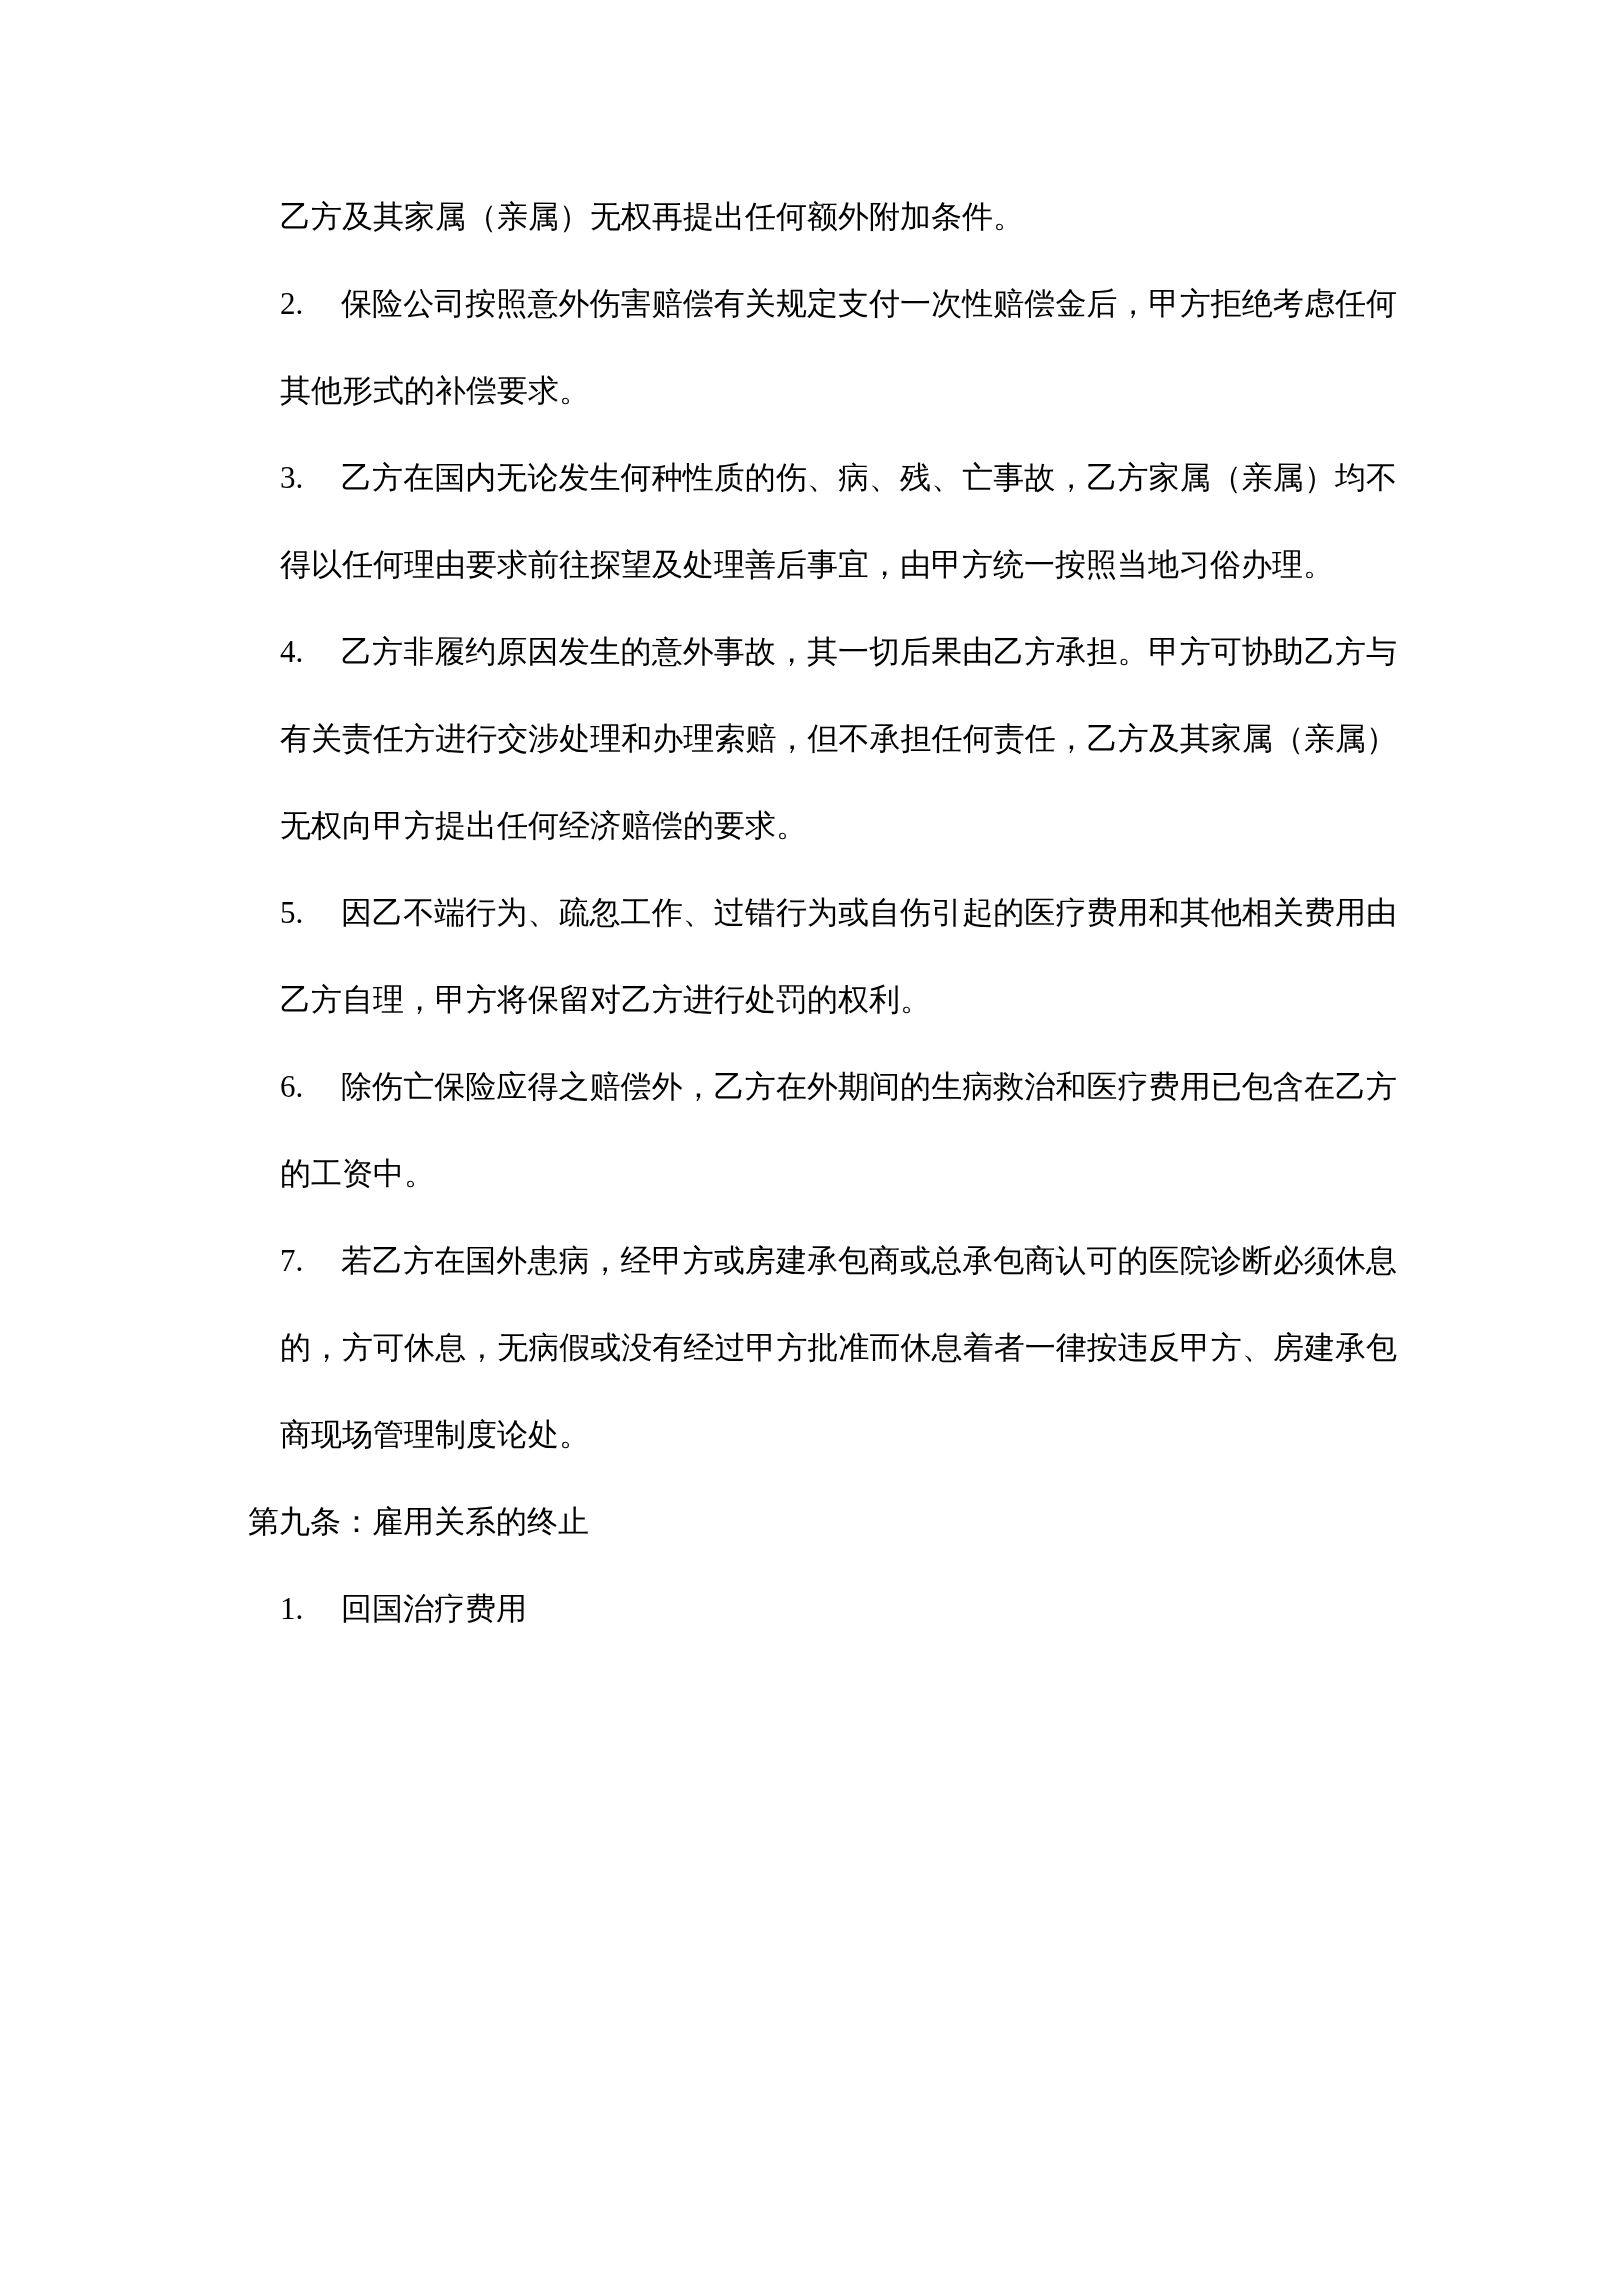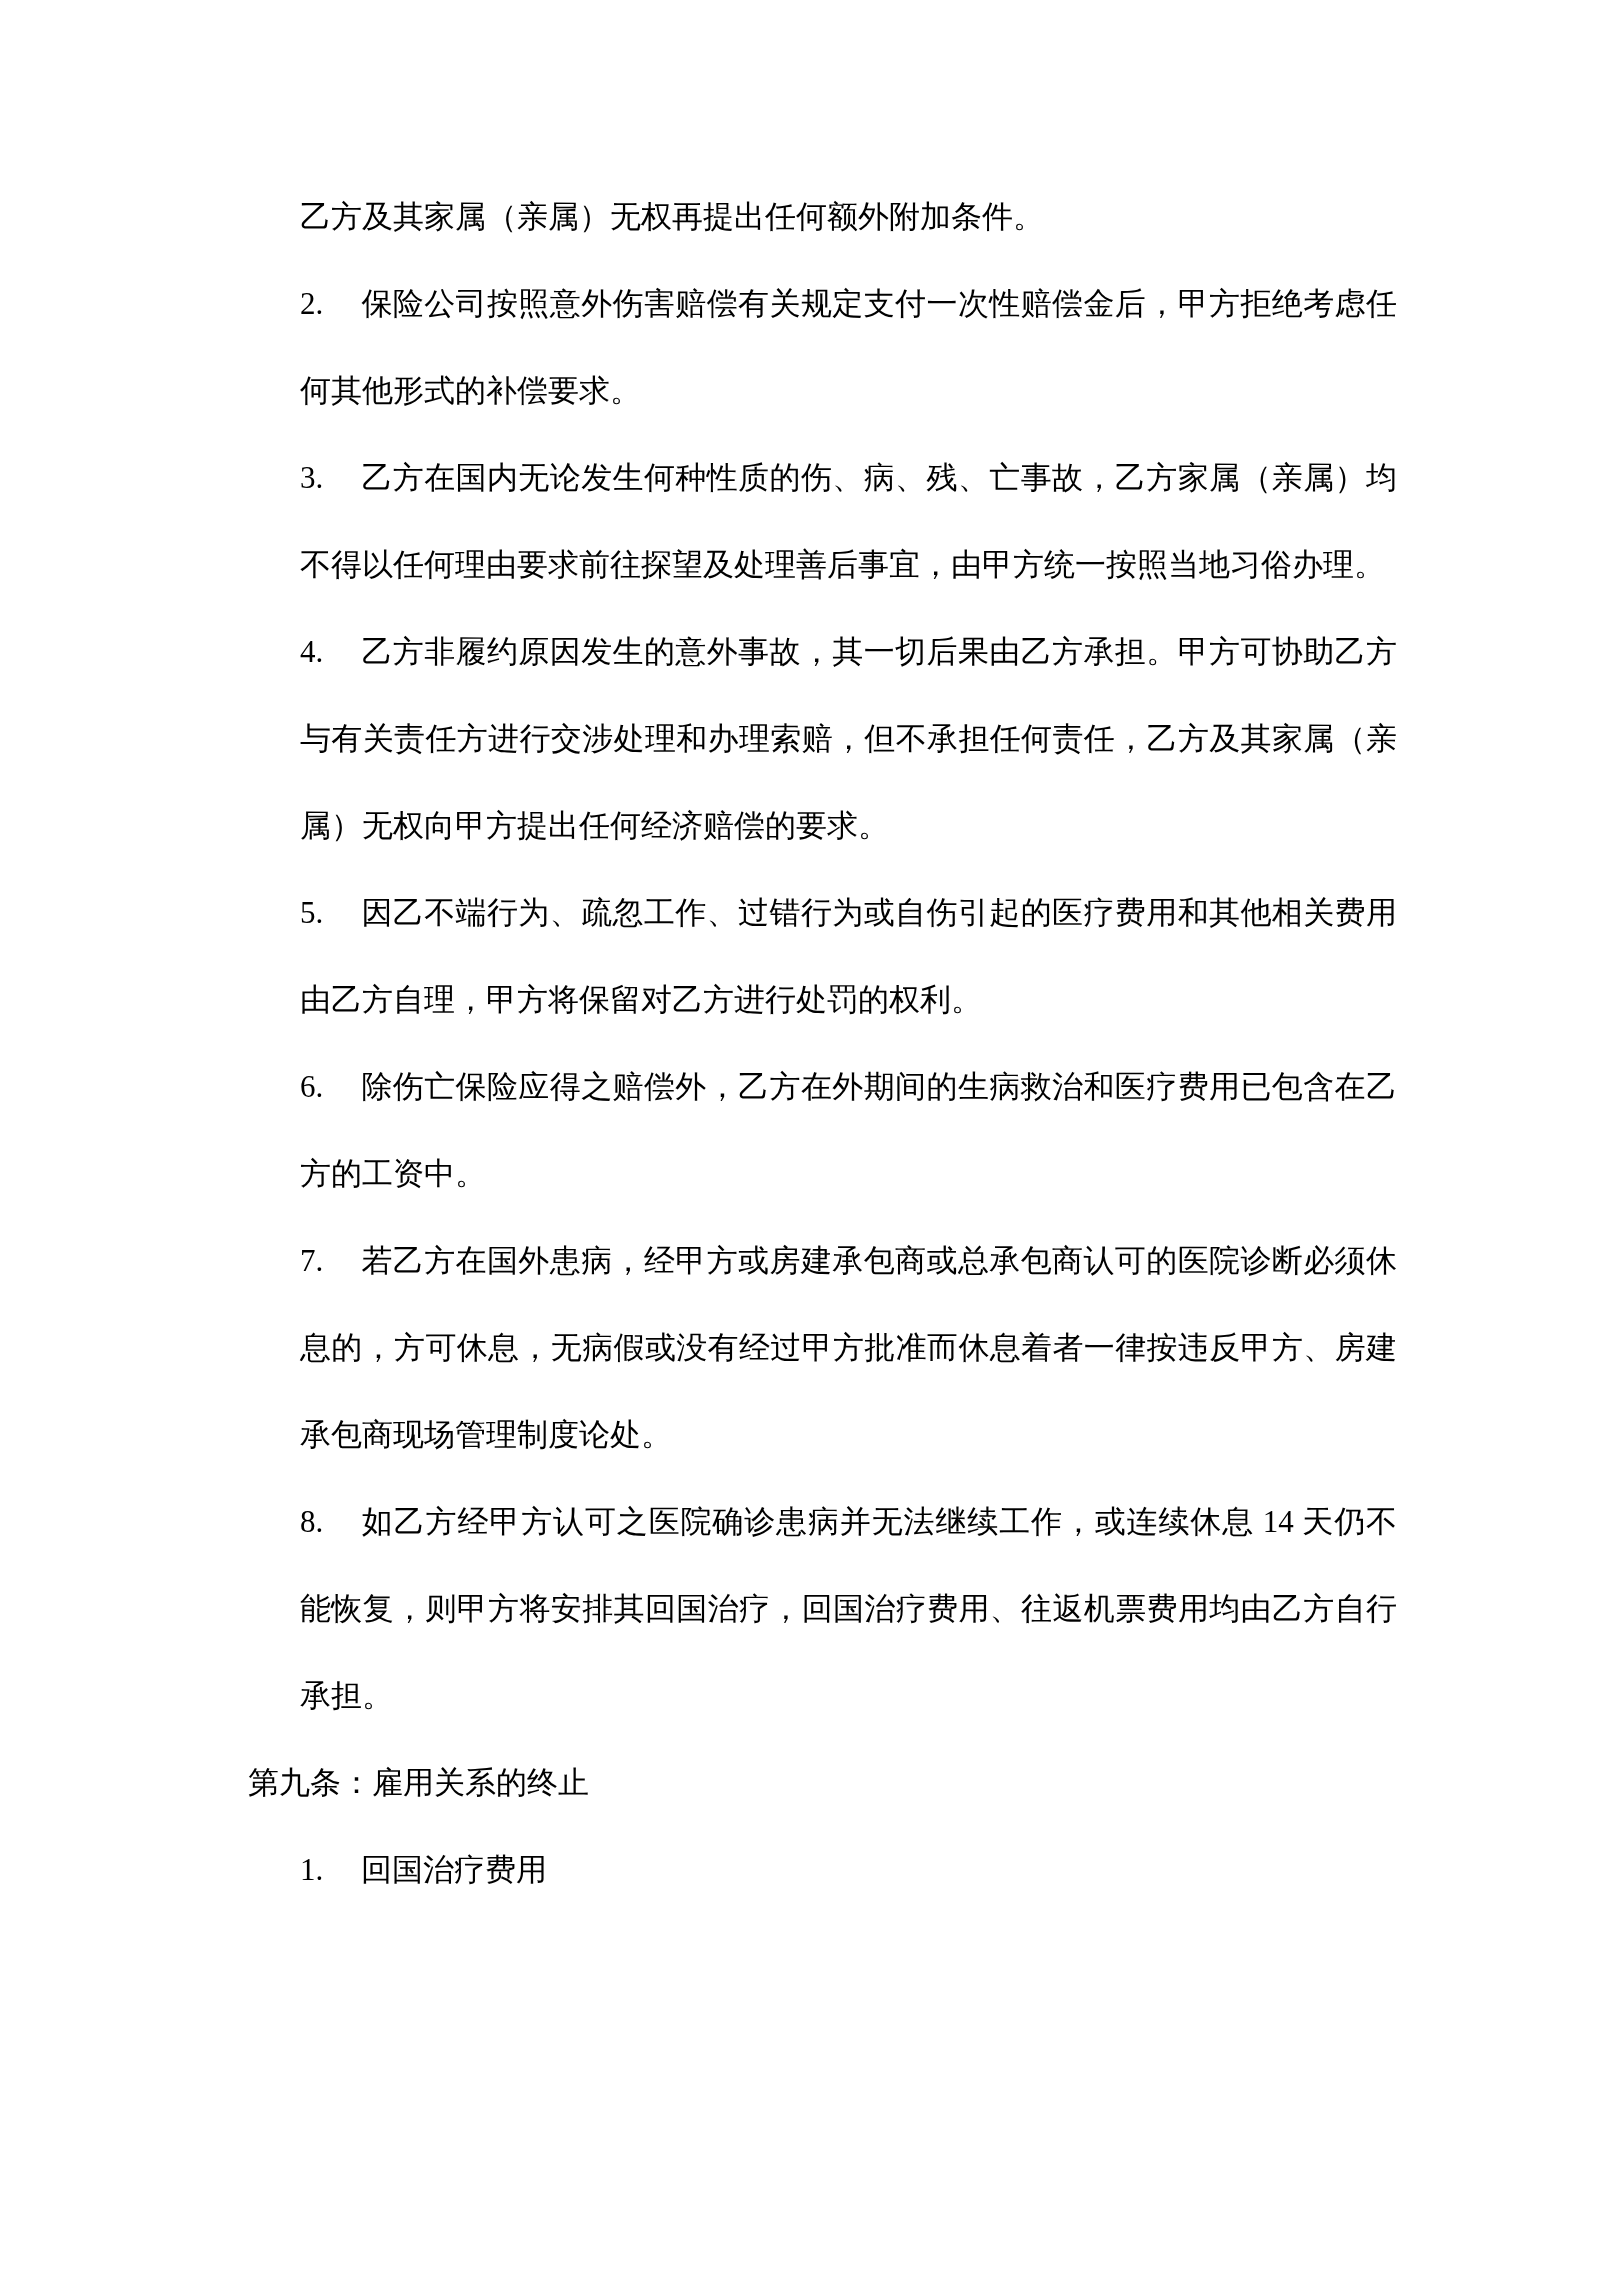--- a/index.html
+++ b/index.html
@@ -8,21 +8,21 @@
   .page {
     width: 1623px;
     min-height: 2294px;
     background: #ffffff;
     color: #000000;
     font-family: "Liberation Serif", "DejaVu Serif", serif;
     font-size: 31px;
     line-height: 87px;
     padding: 173px 225px 127px 248px;
   }
-  .indent { margin-left: 52px; }
+  .indent { margin-left: 32px; }
   p { margin: 0; text-align: justify; text-justify: inter-ideograph; }
   p.heading { text-align: left; }
   .num { display: inline-block; width: 61px; }
 </style>
 </head>
 <body>
 
 <div class="page">
 
   <div class="indent">
@@ -46,23 +46,20 @@
     </p>
 
     <p>
       <span class="num">6.</span><span>除伤亡保险应得之赔偿外，乙方在外期间的生病救治和医疗费用已包含在乙方的工资中。</span>
     </p>
 
     <p>
       <span class="num">7.</span><span>若乙方在国外患病，经甲方或房建承包商或总承包商认可的医院诊断必须休息的，方可休息，无病假或没有经过甲方批准而休息着者一律按违反甲方、房建承包商现场管理制度论处。</span>
     </p>
 
-    <p>
-      <span class="num">8.</span><span>如乙方经甲方认可之医院确诊患病并无法继续工作，或连续休息 14 天仍不能恢复，则甲方将安排其回国治疗，回国治疗费用、往返机票费用均由乙方自行承担。</span>
-    </p>
 
   </div>
 
   <p class="heading">第九条：雇用关系的终止</p>
 
   <div class="indent">
 
     <p>
       <span class="num">1.</span><span>回国治疗费用</span>
     </p>

